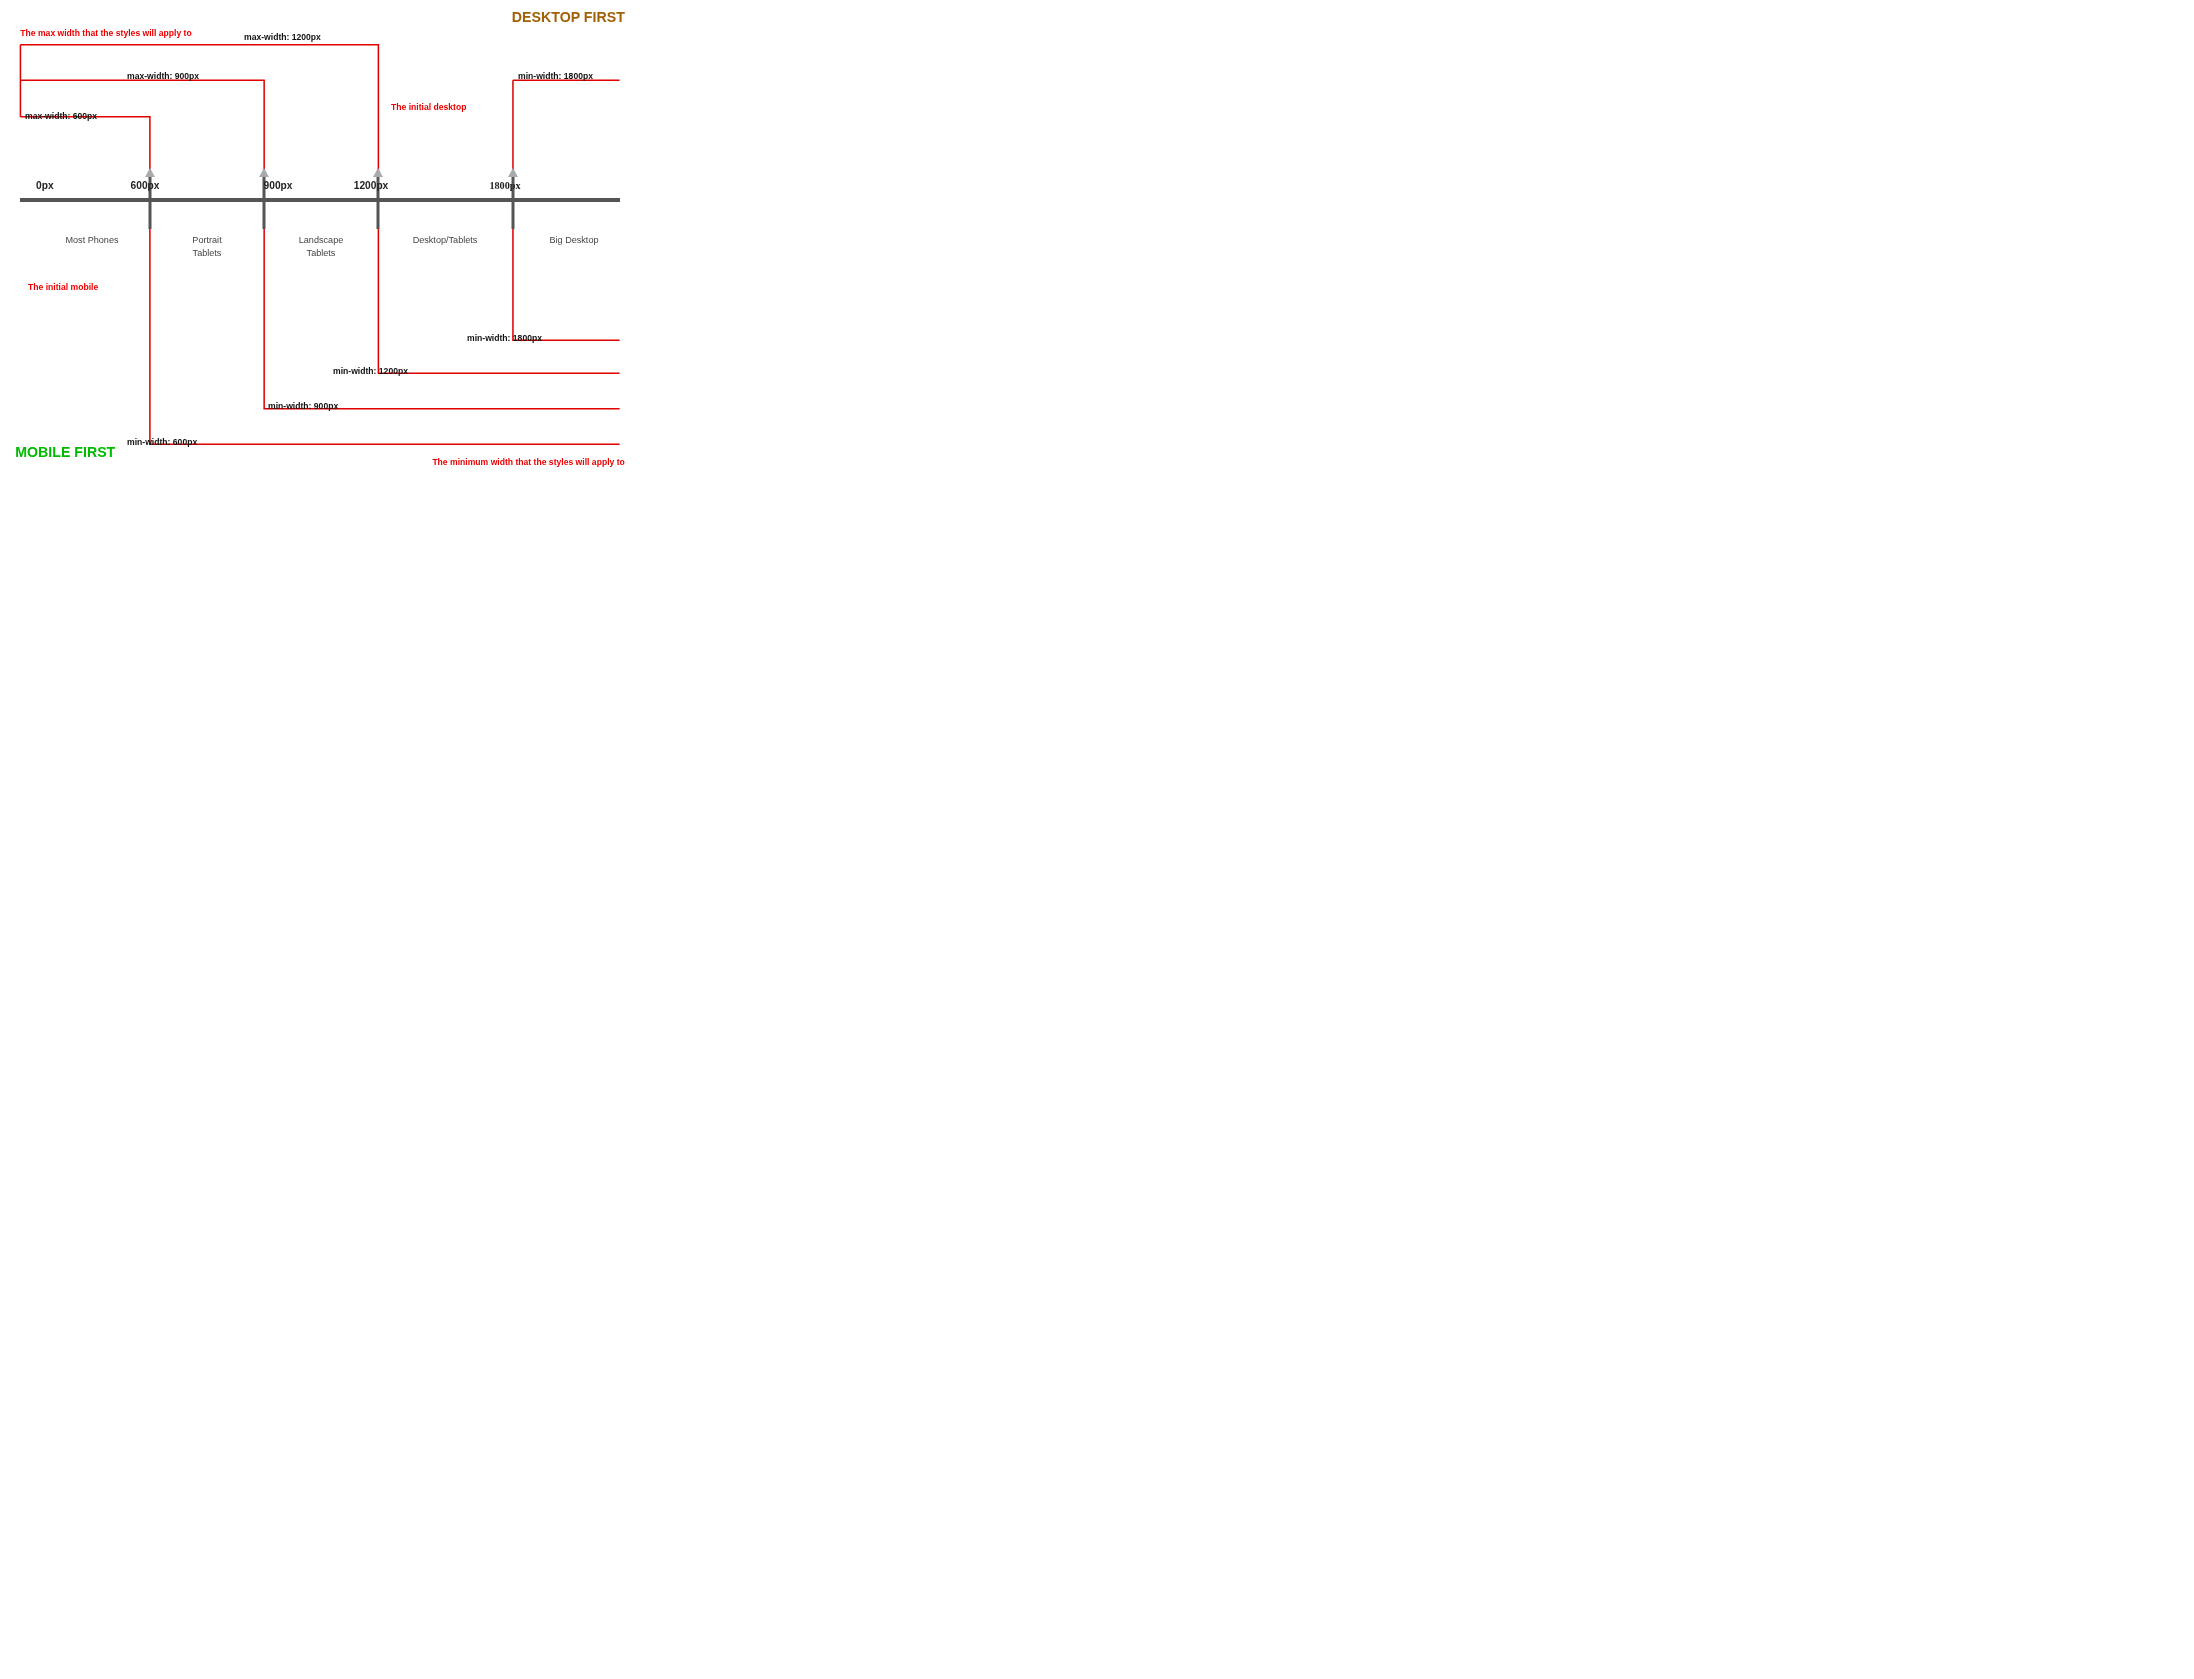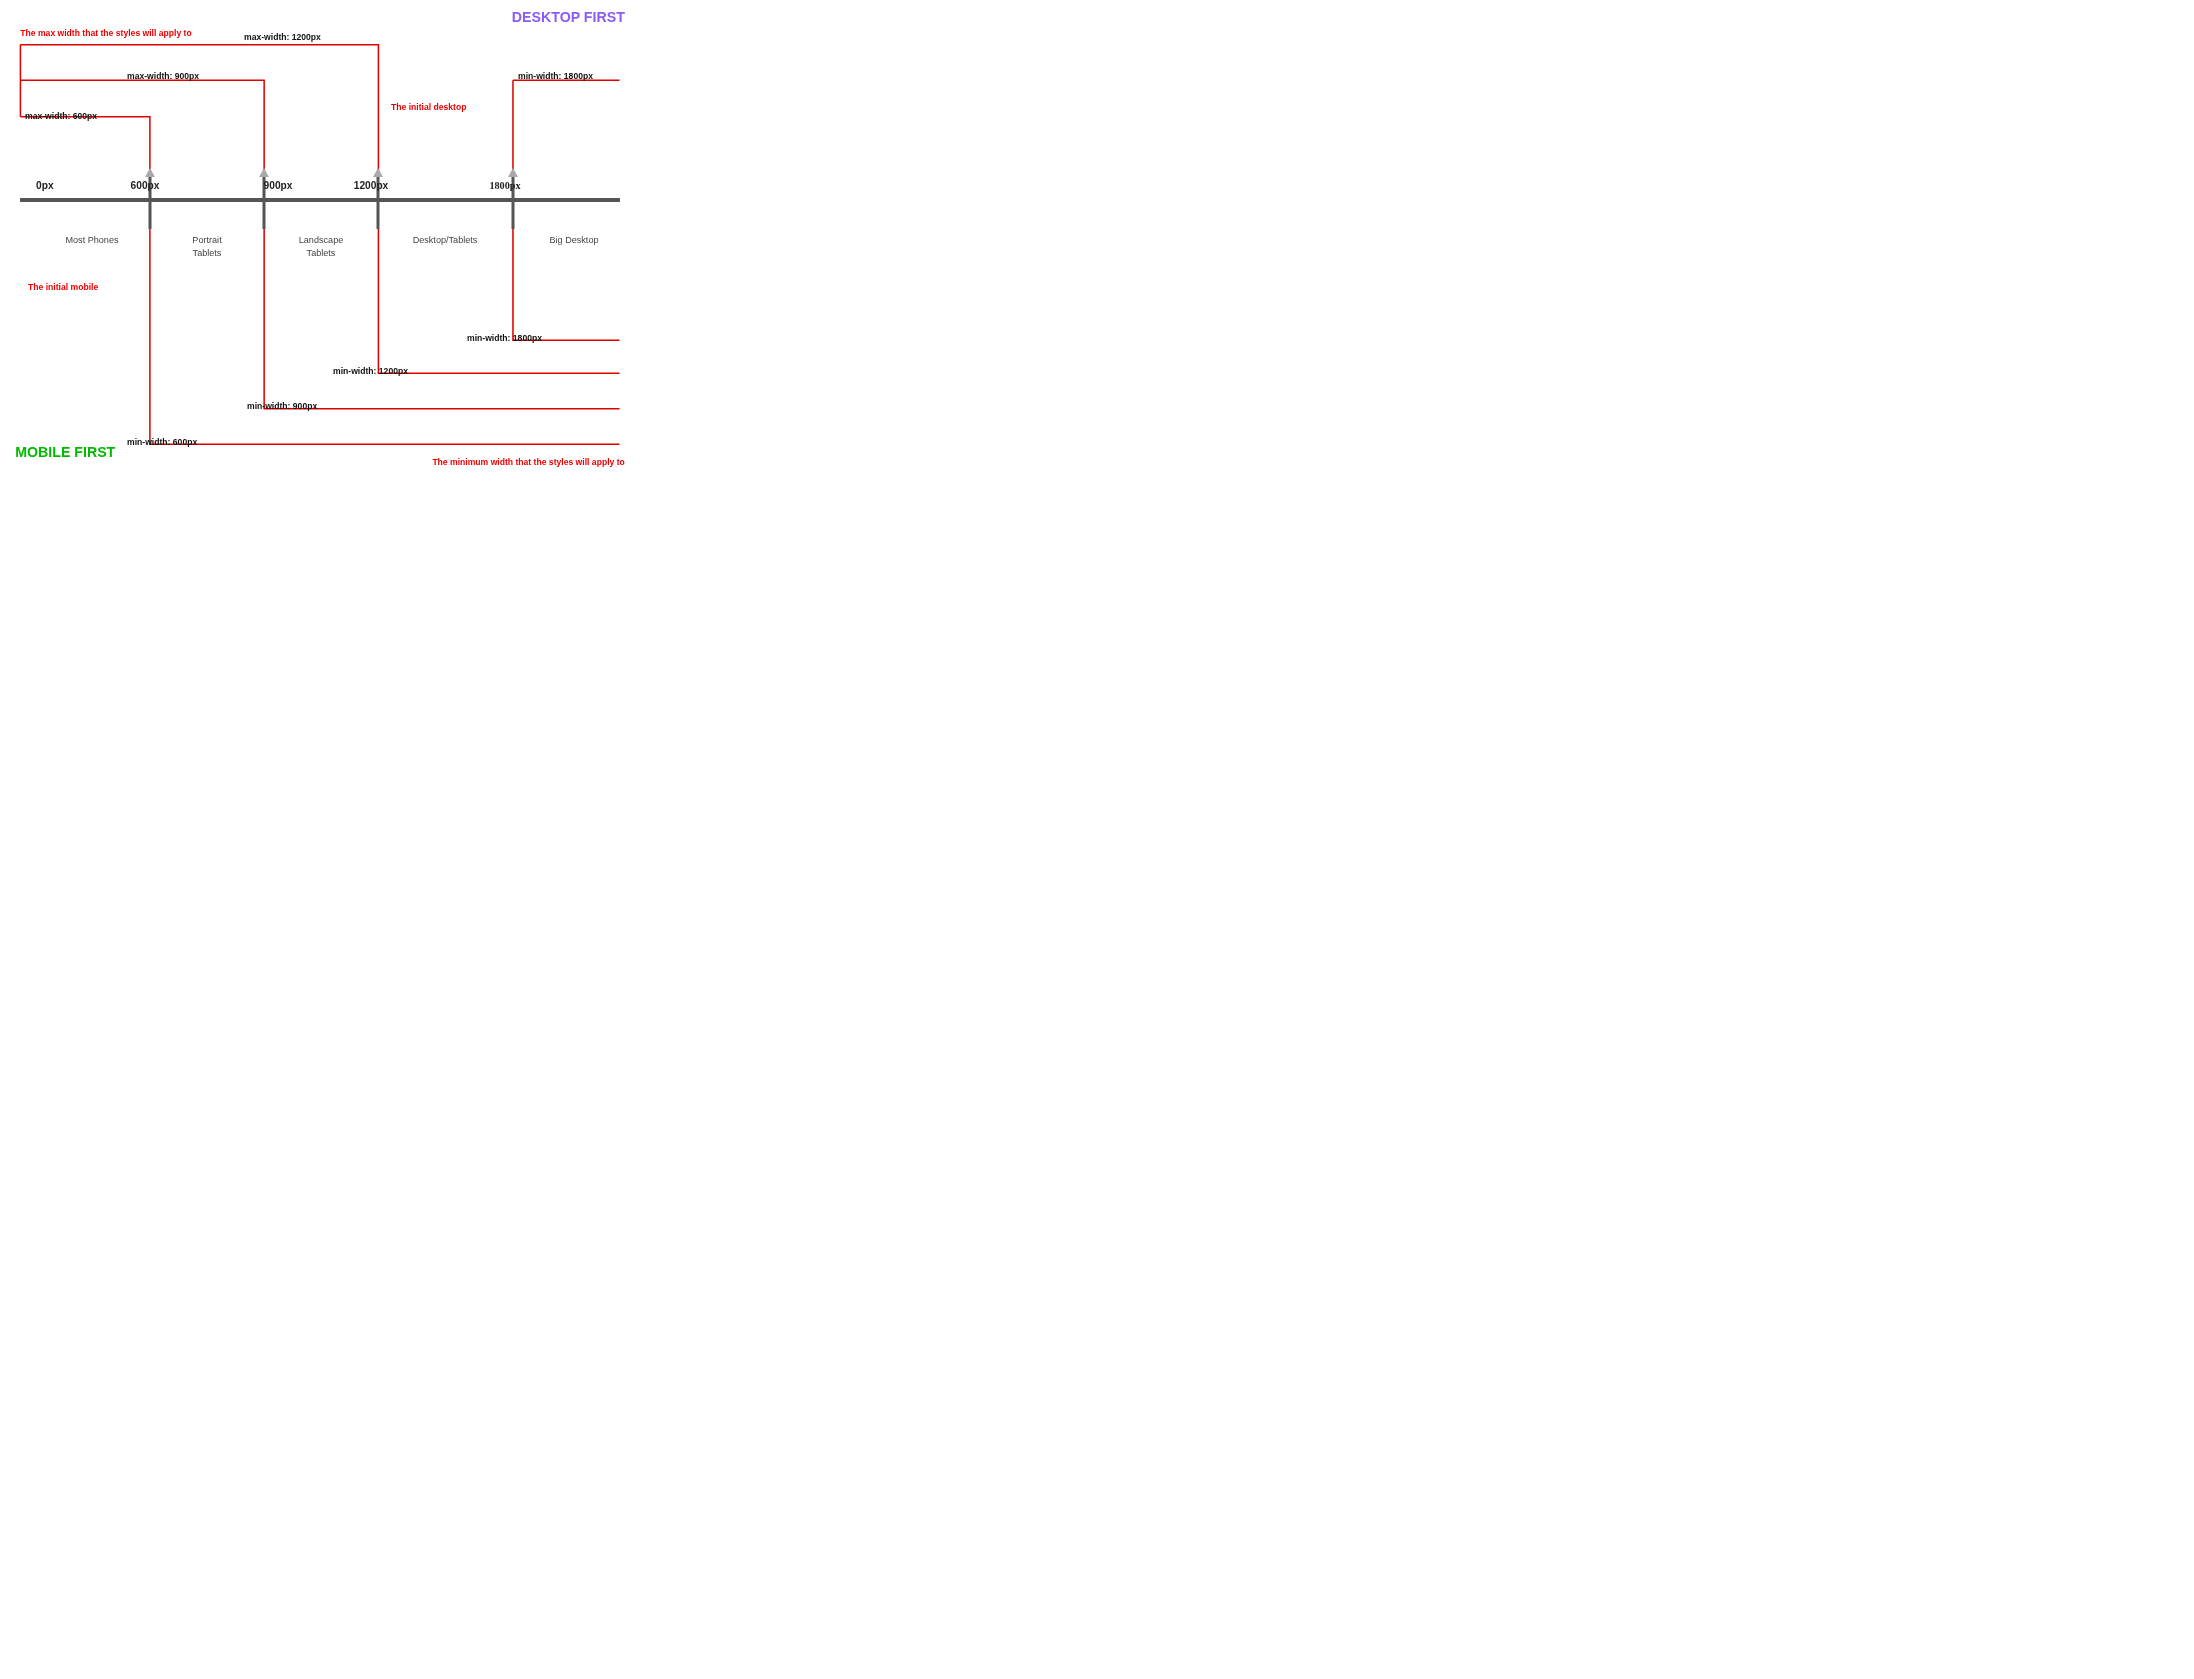--- a/index.html
+++ b/index.html
@@ -16,21 +16,21 @@
       position: relative;
       width: 640px;
       height: 490px;
     }
 
     
     .label-desktop-first {
       position: absolute;
       top: 9.1px;
       right: 15.2px;
-      color: #8b5cf6;
+      color: #a16207;
       font-size: 14.2px;
       font-weight: 900;
     }
 
     
     .label-mobile-first {
       position: absolute;
       bottom: 30.5px;
       left: 15.2px;
       color: #00bb00;
@@ -183,21 +183,21 @@
   <div style="position:absolute; bottom:23px; right:15.2px;" class="red-text">The minimum width that the styles will apply to</div>
 
   <div style="position:absolute; top:111px; left:25px;" class="black-bold">max-width: 600px</div>
 
   <div style="position:absolute; top:71px; left:127px;" class="black-bold">max-width: 900px</div>
 
   <div style="position:absolute; top:32px; left:244px;" class="black-bold">max-width: 1200px</div>
 
   <div style="position:absolute; top:437px; left:107px;padding-left:20px;" class="black-bold">min-width: 600px</div>
 
-  <div style="position:absolute; top:401px; left:204px;padding-left:43px;" class="black-bold">min-width: 900px</div>
+  <div style="position:absolute; top:401px; left:225px;padding-left:43px;" class="black-bold">min-width: 900px</div>
 
   <div style="position:absolute; top:366px; left:333px;" class="black-bold">min-width: 1200px</div>
 
   <div style="position:absolute; top:333px; left:467px;" class="black-bold">min-width: 1800px</div>
 
   <div style="position:absolute; top:71px; left:518px;" class="black-bold">min-width: 1800px</div>
 
 </div>
 
 

